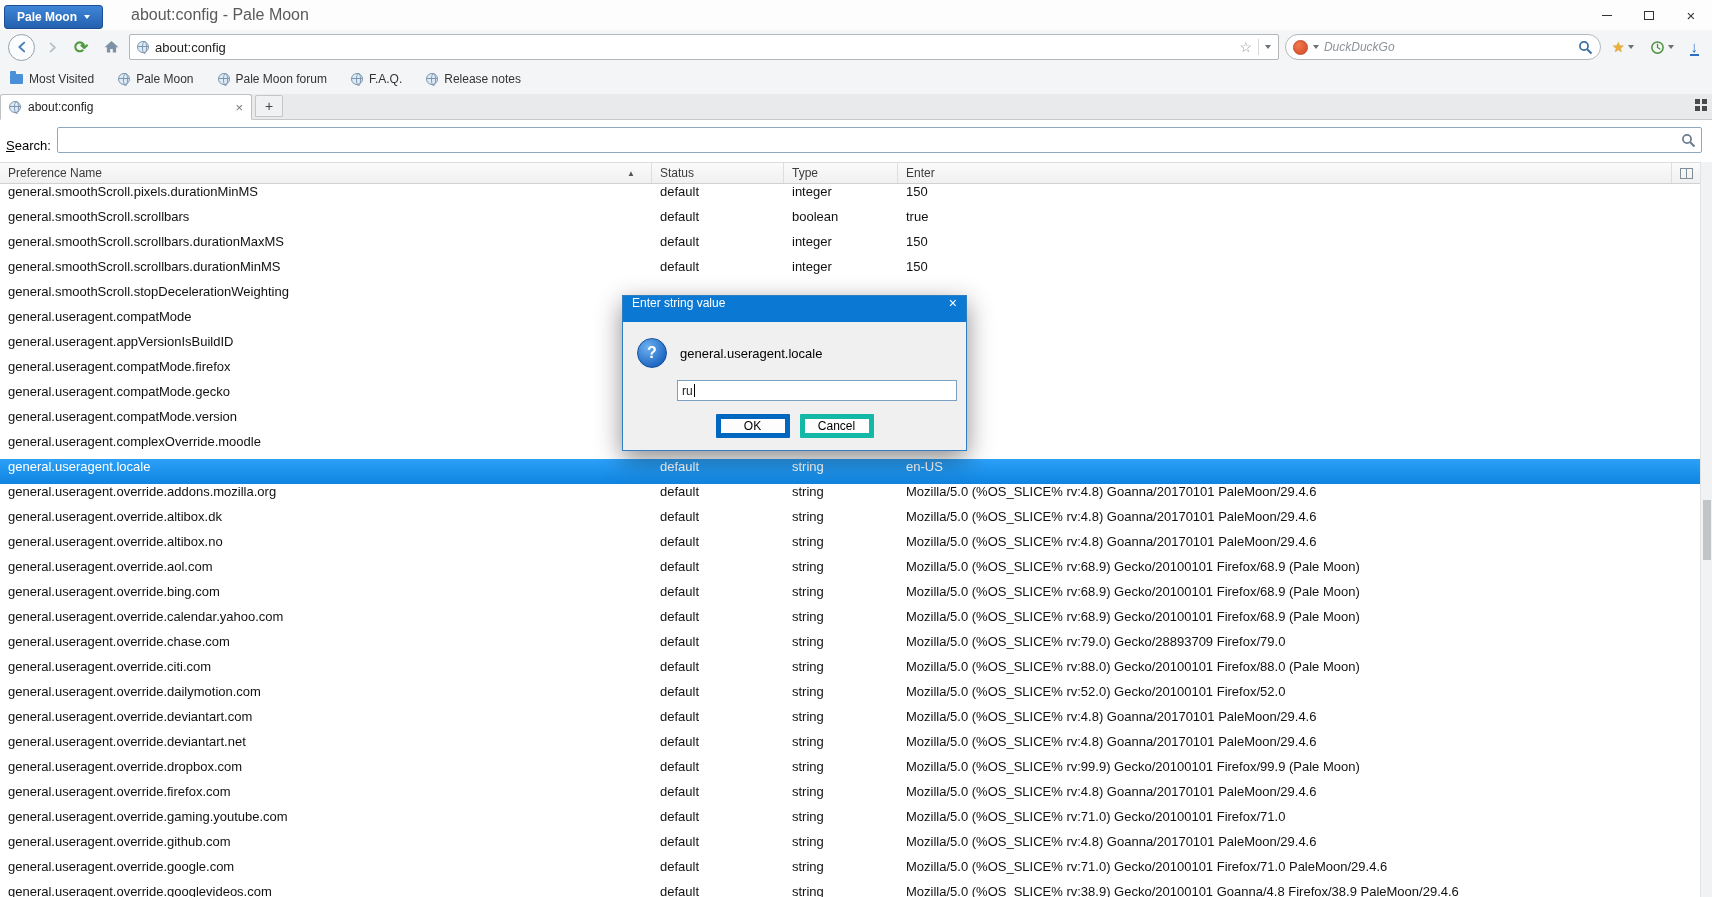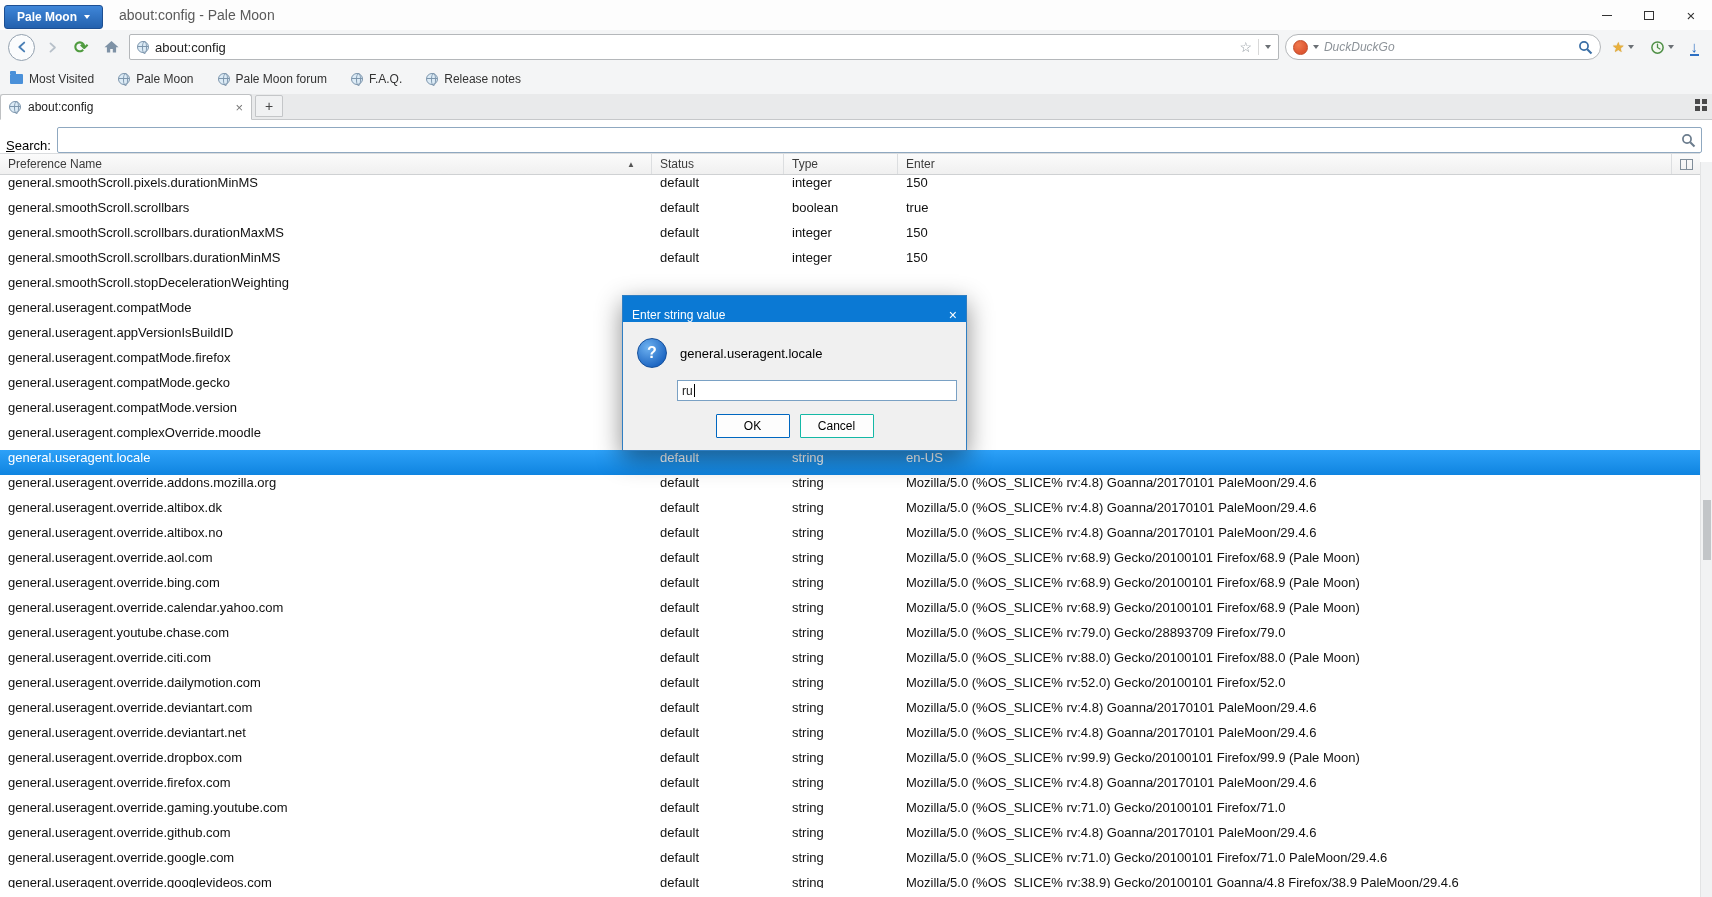--- a/index.html
+++ b/index.html
@@ -4,21 +4,21 @@
 <style>
   *{box-sizing:border-box;margin:0;padding:0}
   html,body{width:1712px;height:897px;overflow:hidden}
   body{font-family:"Liberation Sans",sans-serif;background:#fff;position:relative;color:#222}
 
   
   .titlebar{height:30px;background:#fdfdfd;display:flex;align-items:center}
   .pm-button{margin:3px 0 0 4px;height:24px;padding:0 12px;display:flex;align-items:center;gap:7px;
     background:linear-gradient(#3f86d8,#2361ae);border:1px solid #1d4f92;border-radius:3px;
     color:#fff;font-size:12px;font-weight:bold;cursor:default}
-  .win-title{margin-left:16px;font-size:14px;color:#5a5a5a}
+  .win-title{margin-left:28px;font-size:16px;color:#5a5a5a}
   .win-controls{margin-left:auto;display:flex;height:100%}
   .win-btn{width:42px;height:100%;display:flex;align-items:center;justify-content:center}
   .glyph-min{width:10px;height:1px;background:#333}
   .glyph-max{width:10px;height:9px;border:1px solid #333}
   .glyph-close{font-size:15px;color:#333;line-height:1}
 
   
   .navbar{height:34px;background:#f4f5f6;display:flex;align-items:center;padding:0 8px;gap:6px}
   .navbtn{display:flex;align-items:center;justify-content:center}
   .back-btn{width:27px;height:27px;border:1px solid #93a1af;border-radius:50%;background:#fbfcfd}
@@ -64,21 +64,21 @@
   
   .content{position:relative;background:#fff}
   .searchrow{height:33px;display:flex;align-items:flex-end;padding:0 6px;gap:6px}
   .search-label{font-size:13px;color:#000;display:inline-block}
   .search-label::first-letter{text-decoration:underline}
   .searchwrap{flex:1;position:relative;height:26px;margin-right:4px}
   .searchwrap input{width:100%;height:26px;border:1px solid #8fa8c0;border-radius:2px;padding:0 28px 0 6px;
     font-size:13px;font-family:inherit;outline:none}
   .searchwrap .mag{position:absolute;right:6px;top:6px}
 
-  .thead{height:22px;display:flex;align-items:stretch;font-size:12px;color:#3c3c3c;
+  .thead{margin-top:9px;height:22px;display:flex;align-items:stretch;font-size:12px;color:#3c3c3c;
     background:linear-gradient(#fbfbfb,#f0f0f0);border-top:1px solid #dadcde;border-bottom:1px solid #cfd1d3;width:1700px}
   .hc{display:flex;align-items:center;padding-left:8px;border-right:1px solid #dcdee0;position:relative}
   .c-name{width:652px}
   .c-status{width:132px}
   .c-type{width:114px}
   .c-value{flex:1}
   .c-picker{width:28px;border-right:none;justify-content:center;padding-left:0}
   .sort-arrow{position:absolute;right:16px;top:7px;font-size:8px;color:#555;line-height:1}
   .picker-icon{width:13px;height:11px;border:1px solid #808d99;
     background:linear-gradient(to right,transparent 44%,#808d99 44%,#808d99 56%,transparent 56%)}
@@ -92,34 +92,34 @@
   .cell-value{flex:1;padding-left:8px}
   .row.selected{background:linear-gradient(#2da1f8,#0f84e0);color:#fff}
 
   
   .scrollbar{position:absolute;right:0;top:162px;bottom:0;width:12px;background:#f1f2f3;border-left:1px solid #e2e3e4}
   .scroll-thumb{position:absolute;left:2px;width:8px;top:338px;height:60px;background:#c2c5c8}
 
   
   .dialog{position:absolute;left:622px;top:295px;width:345px;background:#f0f0f0;border:1px solid #2f7ec2;
     box-shadow:0 8px 24px rgba(0,0,0,.45);z-index:20}
-  .dialog-titlebar{height:26px;background:#0b79d4;color:#fff;display:flex;align-items:flex-end;padding:0 9px;font-size:12px}
+  .dialog-titlebar{height:26px;background:#0b79d4;color:#fff;display:flex;align-items:flex-start;padding:0 9px;font-size:12px}
   .dialog-close{margin-left:auto;font-size:14px;line-height:1;color:#fff}
   .dialog-body{padding:12px 14px}
   .msg-row{display:flex;align-items:center;gap:13px;margin:4px 0 12px}
   .help-icon{flex:0 0 30px;width:30px;height:30px;border-radius:50%;
     background:radial-gradient(circle at 35% 30%,#6db1f0,#1d66c2 75%);color:#fff;font-weight:bold;font-size:16px;
     display:flex;align-items:center;justify-content:center;border:1px solid #15509c}
   .dialog-msg{font-size:13px;color:#000}
   .dialog-input{margin-left:40px;width:280px;height:21px;background:#fff;border:1px solid #7aa1c4;
     font-size:12px;display:flex;align-items:center;padding:0 4px}
   .text-caret{display:inline-block;width:1px;height:13px;background:#000;margin-left:1px}
   .dialog-buttons{display:flex;justify-content:center;gap:10px;margin-top:13px}
   .dialog-buttons button{width:74px;height:24px;font-size:12px;font-family:inherit;background:#fdfdfd;
-    border:1px solid #14b8a6;border-radius:1px}
+    border:5px solid #14b8a6;border-radius:1px}
   .dialog-buttons button.ok{border-color:#0067c0}
 </style>
 </head>
 <body>
 
 <div class="titlebar">
   <div class="pm-button">
     <span>Pale Moon</span>
     <span class="caret-down" style="border-top-color:#fff"></span>
   </div>
@@ -358,21 +358,21 @@
     <div class="cell-type">string</div>
     <div class="cell-value">Mozilla/5.0 (%OS_SLICE% rv:68.9) Gecko/20100101 Firefox/68.9 (Pale Moon)</div>
   </div>
       <div class="row">
     <div class="cell-name">general.useragent.override.calendar.yahoo.com</div>
     <div class="cell-status">default</div>
     <div class="cell-type">string</div>
     <div class="cell-value">Mozilla/5.0 (%OS_SLICE% rv:68.9) Gecko/20100101 Firefox/68.9 (Pale Moon)</div>
   </div>
       <div class="row">
-    <div class="cell-name">general.useragent.youtube.chase.com</div>
+    <div class="cell-name">general.useragent.override.chase.com</div>
     <div class="cell-status">default</div>
     <div class="cell-type">string</div>
     <div class="cell-value">Mozilla/5.0 (%OS_SLICE% rv:79.0) Gecko/28893709 Firefox/79.0</div>
   </div>
       <div class="row">
     <div class="cell-name">general.useragent.override.citi.com</div>
     <div class="cell-status">default</div>
     <div class="cell-type">string</div>
     <div class="cell-value">Mozilla/5.0 (%OS_SLICE% rv:88.0) Gecko/20100101 Firefox/88.0 (Pale Moon)</div>
   </div>

